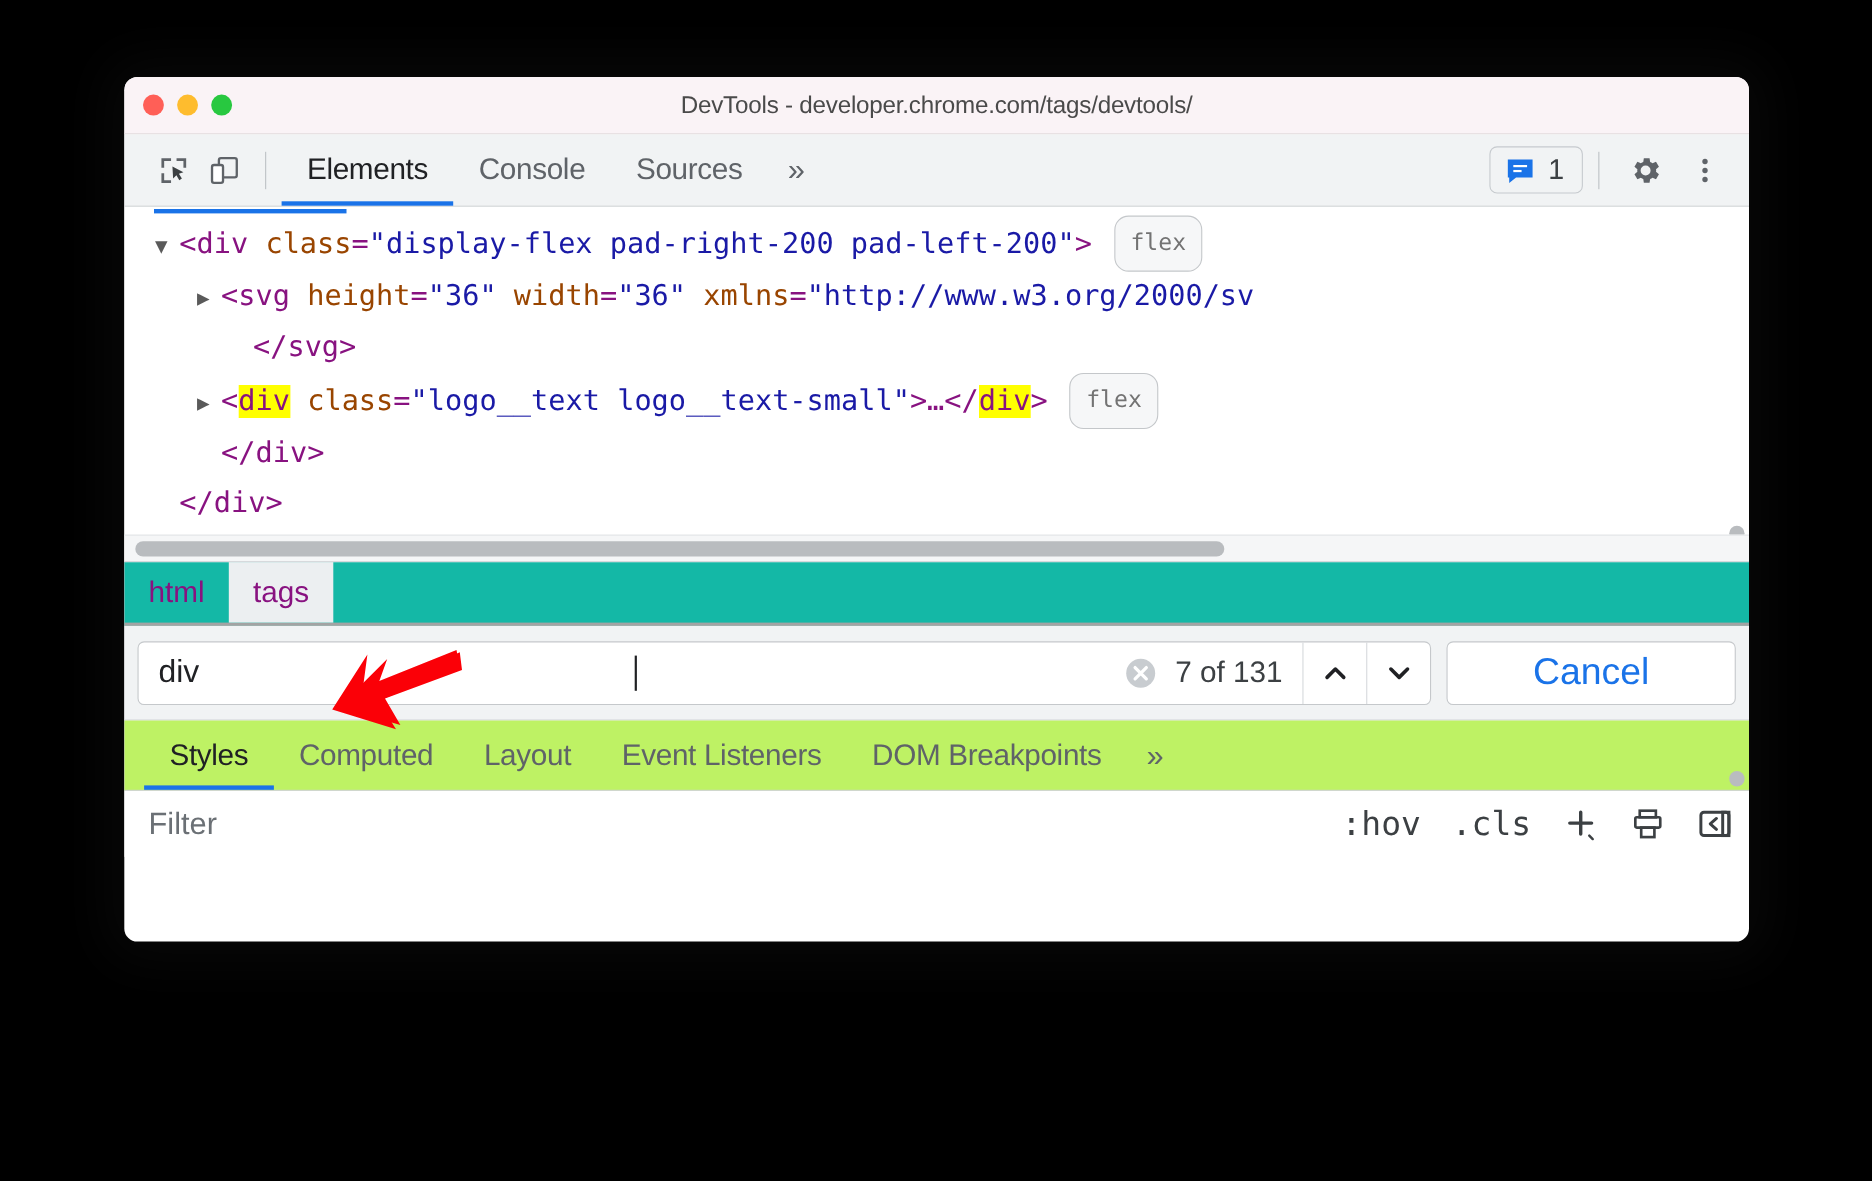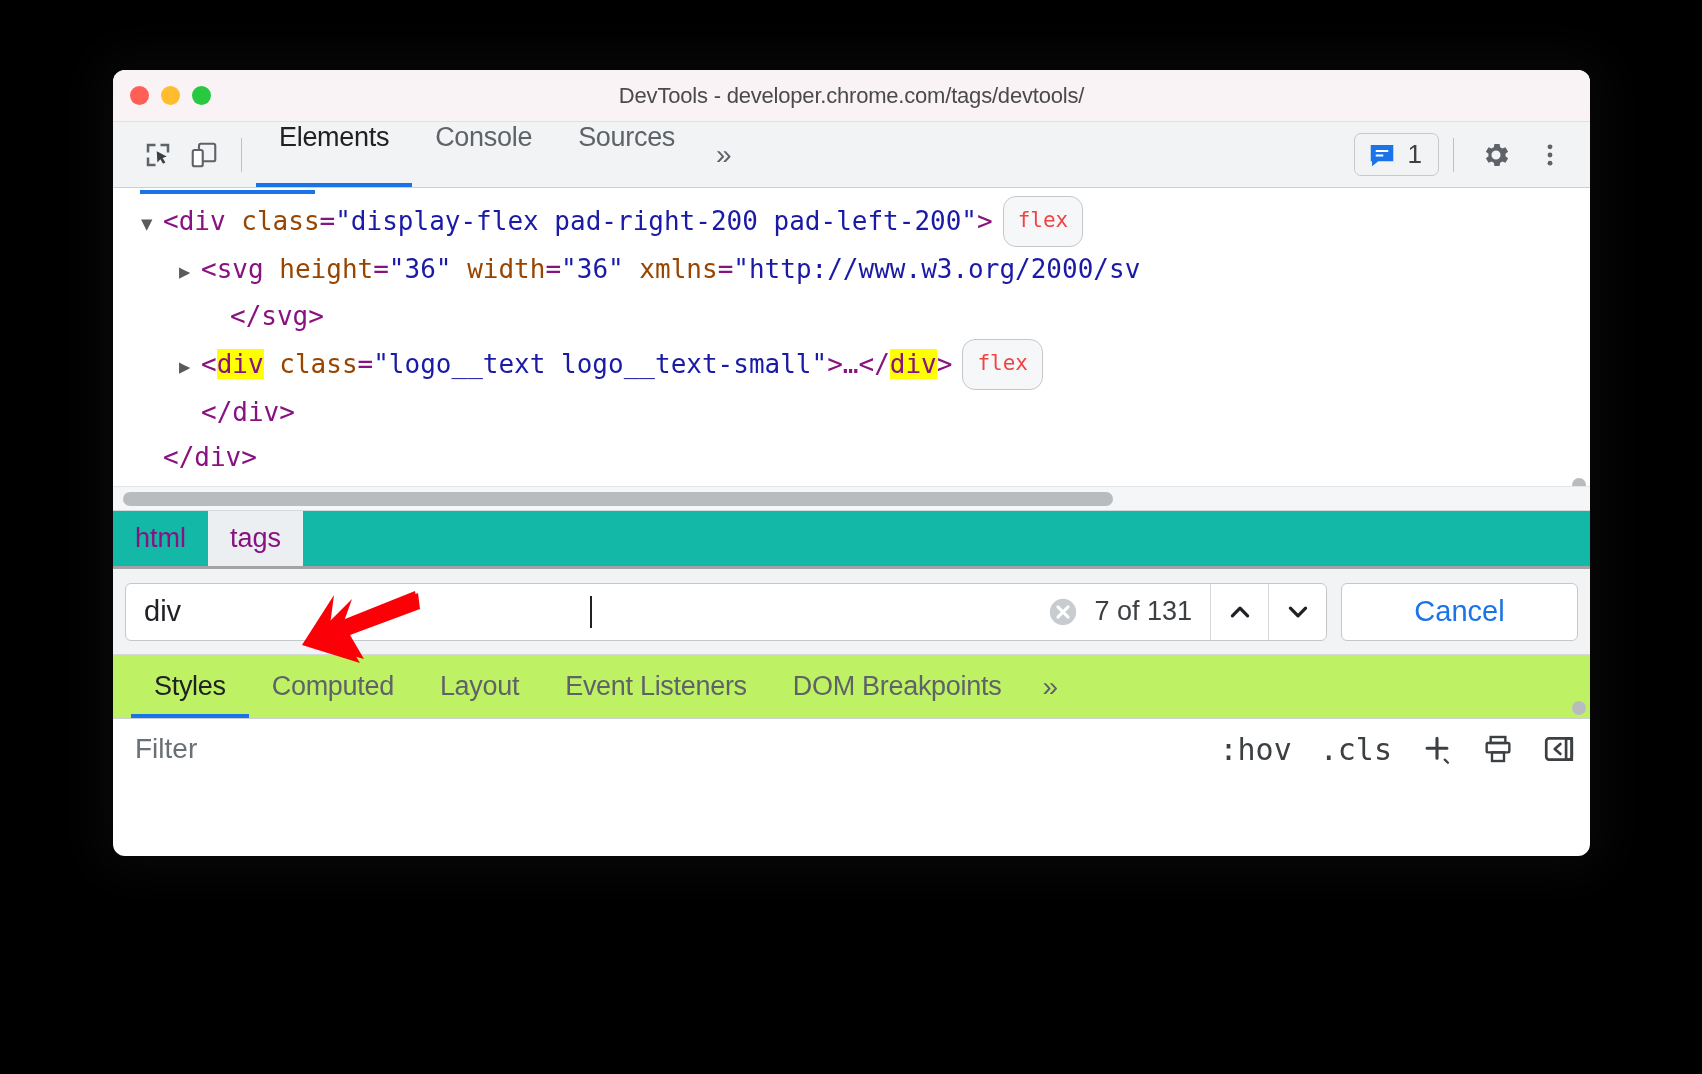--- a/index.html
+++ b/index.html
@@ -53,21 +53,21 @@
   .icon-btn {
     width: 46px; height: 46px;
     display: flex; align-items: center; justify-content: center;
     cursor: pointer;
   }
   .vsep { width: 1px; height: 34px; background: #bdc1c5; margin: 0 14px; }
   .tabs { display: flex; align-items: center; height: 100%; }
   .tab {
     font-size: 27px; color: #5f6368;
     padding: 0 23px; height: 100%;
-    display: flex; 
+    display: flex; align-items: center;
     cursor: pointer; position: relative;
     letter-spacing: -0.3px;
   }
   .tab.active { color: #202124; }
   .tab.active::after {
     content: ""; position: absolute; left: 0; right: 0; bottom: 0;
     height: 4px; background: #1a73e8;
   }
   .chev-more {
     font-size: 28px; color: #5f6368; padding: 0 18px; cursor: pointer;
@@ -104,23 +104,23 @@
   .tri.closed::before { content: "\25B6"; }
   .tri.empty::before { content: ""; }
   .pk { color: #881280; }          
   .at { color: #994500; }          
   .eq { color: #881280; }
   .val { color: #1a1aa6; }         
   .hl { background: #ffff00; }     
   .badge-flex {
     display: inline-block;
     font-family: "DejaVu Sans Mono", monospace;
-    font-size: 21px; color: #ef4444;
+    font-size: 21px; color: #737373;
     border: 1px solid #c4c7ca; border-radius: 13px;
-    padding: 1px 14px 3px; margin-left: 10px;
+    padding: 1px 14px 3px; margin-left: 20px;
     background: #f6f7f8;
     vertical-align: 3px;
   }
   .sel-underline {
     position: absolute; left: 27px; top: 2px;
     width: 175px; height: 4px; background: #1a73e8;
   }
   .dom-vscroll {
     position: absolute; right: 4px; top: 290px;
     width: 14px; height: 14px; border-radius: 7px; background: #b9bcbf;
@@ -170,24 +170,24 @@
   }
   .clear-x { margin: 0 6px; display: flex; align-items: center; cursor: pointer; }
   .match-count {
     font-size: 27px; color: #3c4043; padding: 0 18px 0 8px; white-space: nowrap;
   }
   .nav-btn {
     width: 58px; height: 58px; border-left: 1px solid #d6d9dc;
     display: flex; align-items: center; justify-content: center; cursor: pointer;
   }
   .cancel-btn {
-    margin-left: 14px; width: 237px; height: 58px;
+    margin-left: 14px; width: 263px; height: 58px;
     background: #ffffff; border: 1px solid #c5c8cb; border-radius: 6px;
     display: flex; align-items: center; justify-content: center;
-    font-size: 29px; color: #1a73e8; cursor: pointer;
+    font-size: 34px; color: #1a73e8; cursor: pointer;
   }
 
   
   .lower-tabs {
     height: 64px; background: #bef264;
     display: flex; align-items: center;
     border-bottom: 1px solid #cdd0d2;
     padding-left: 18px;
   }
   .ltab {

